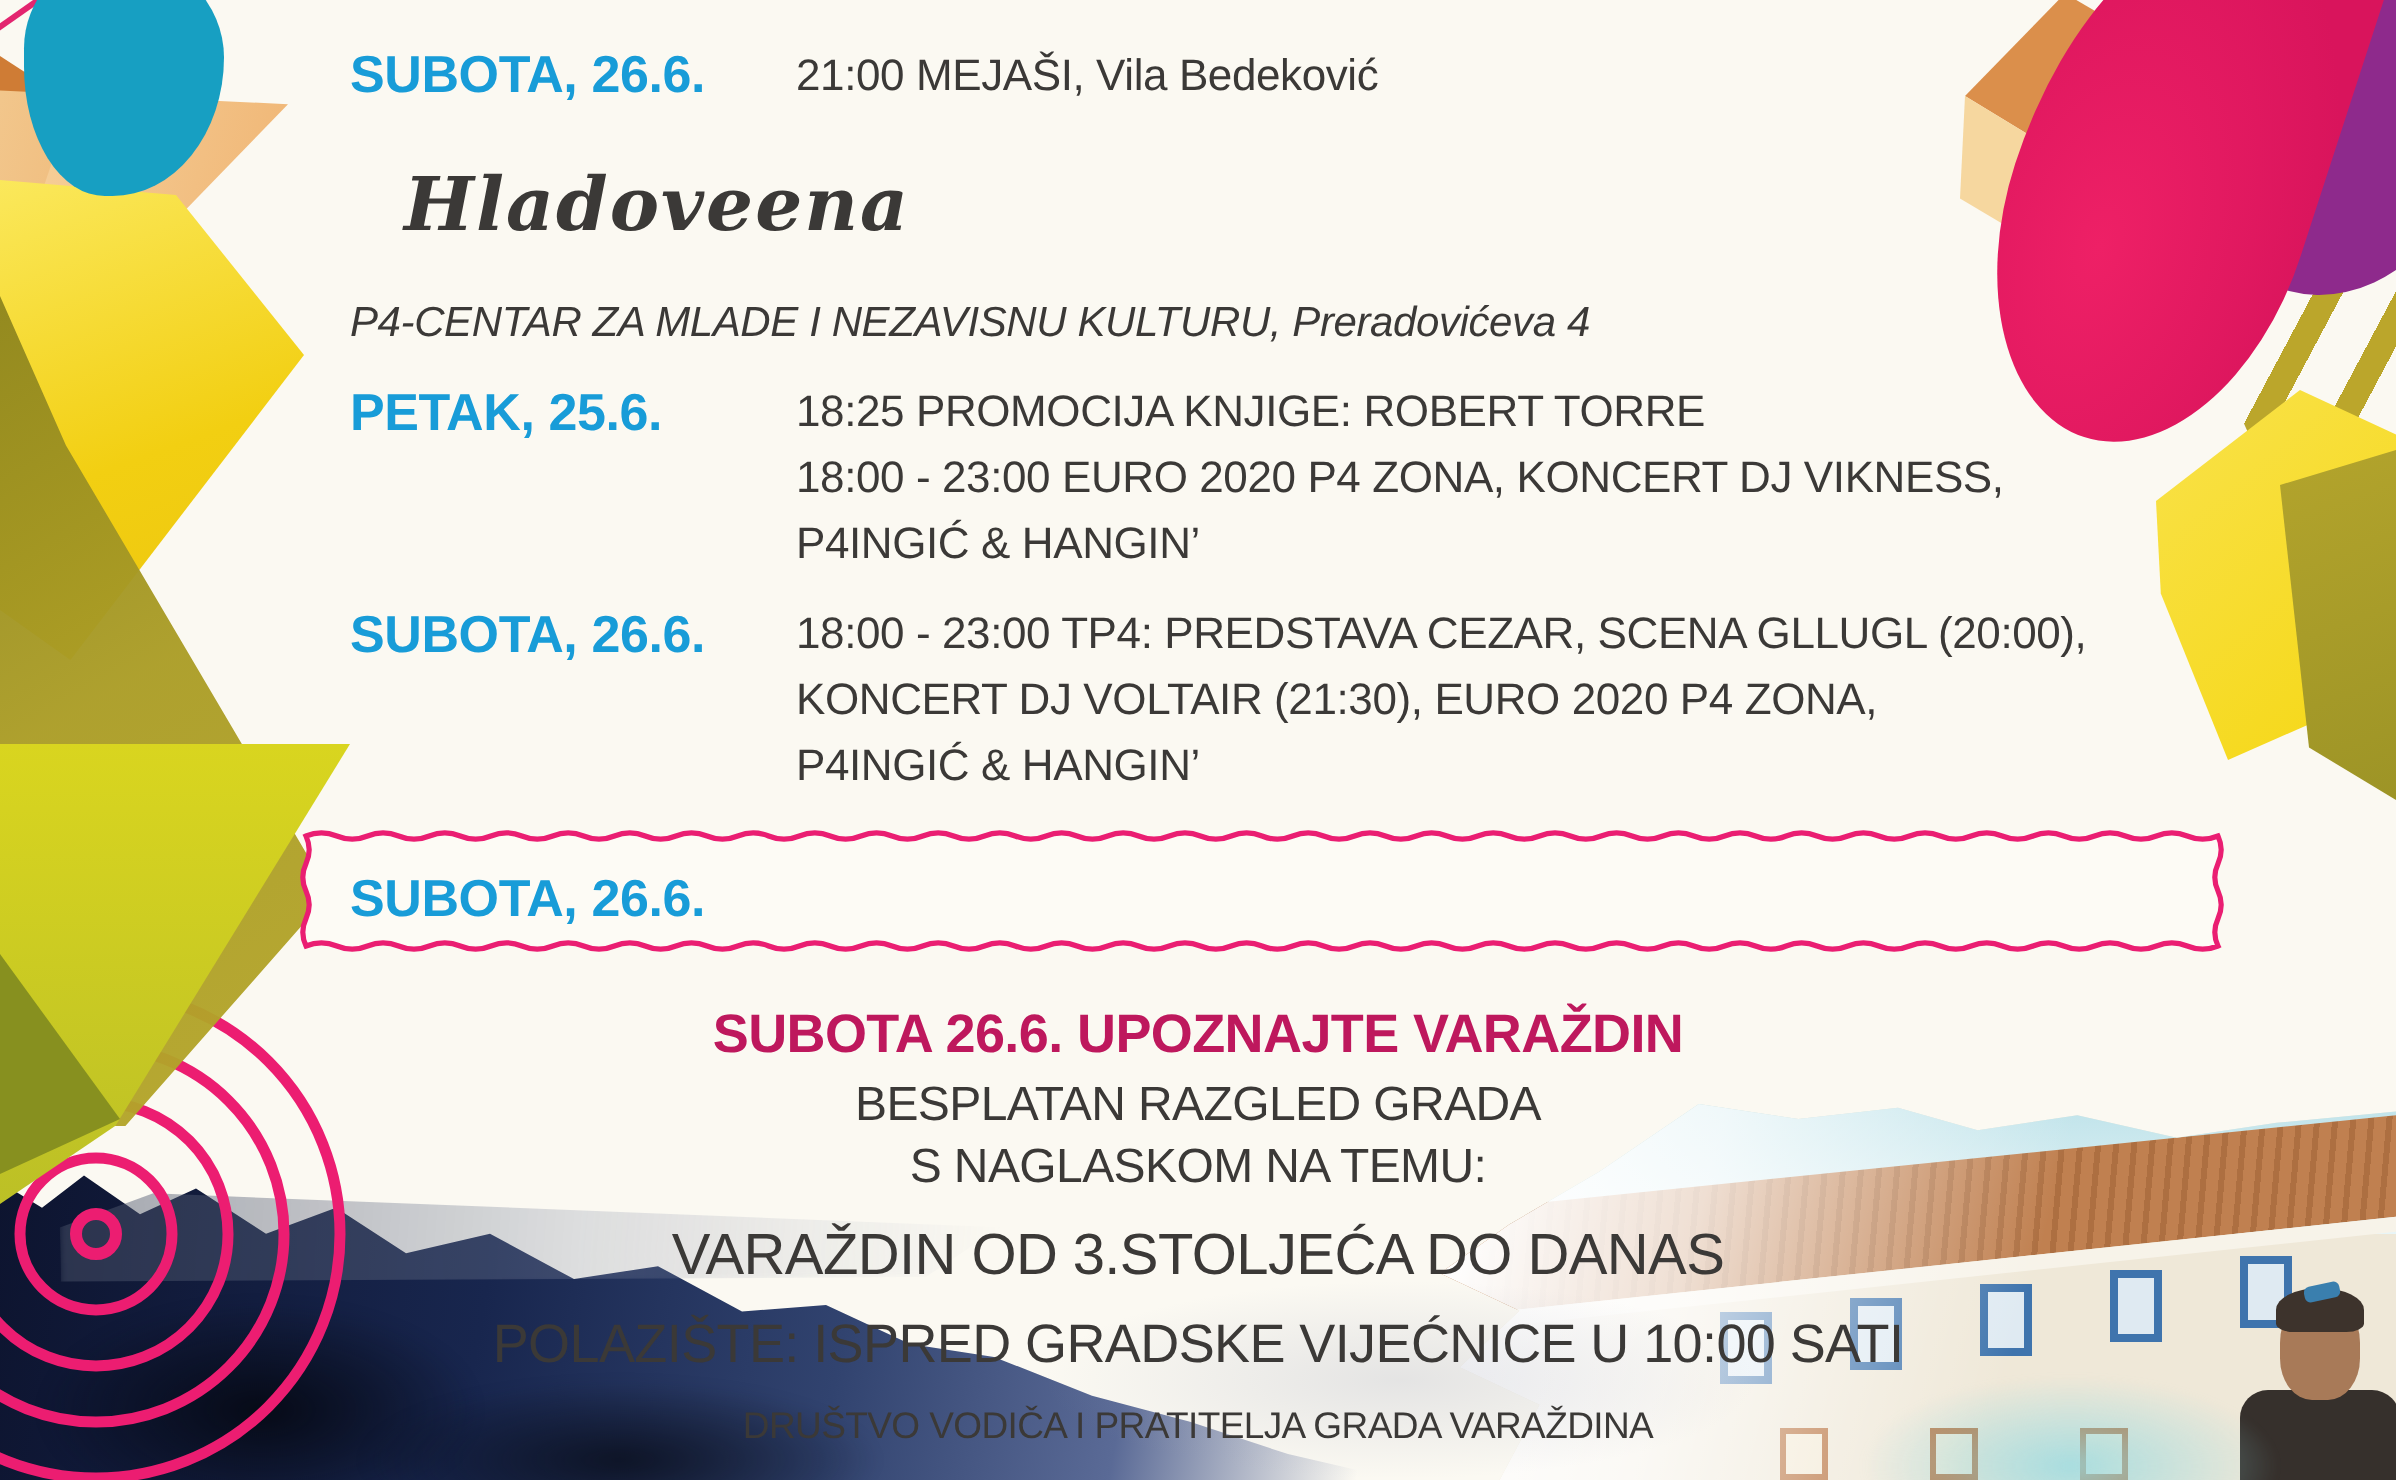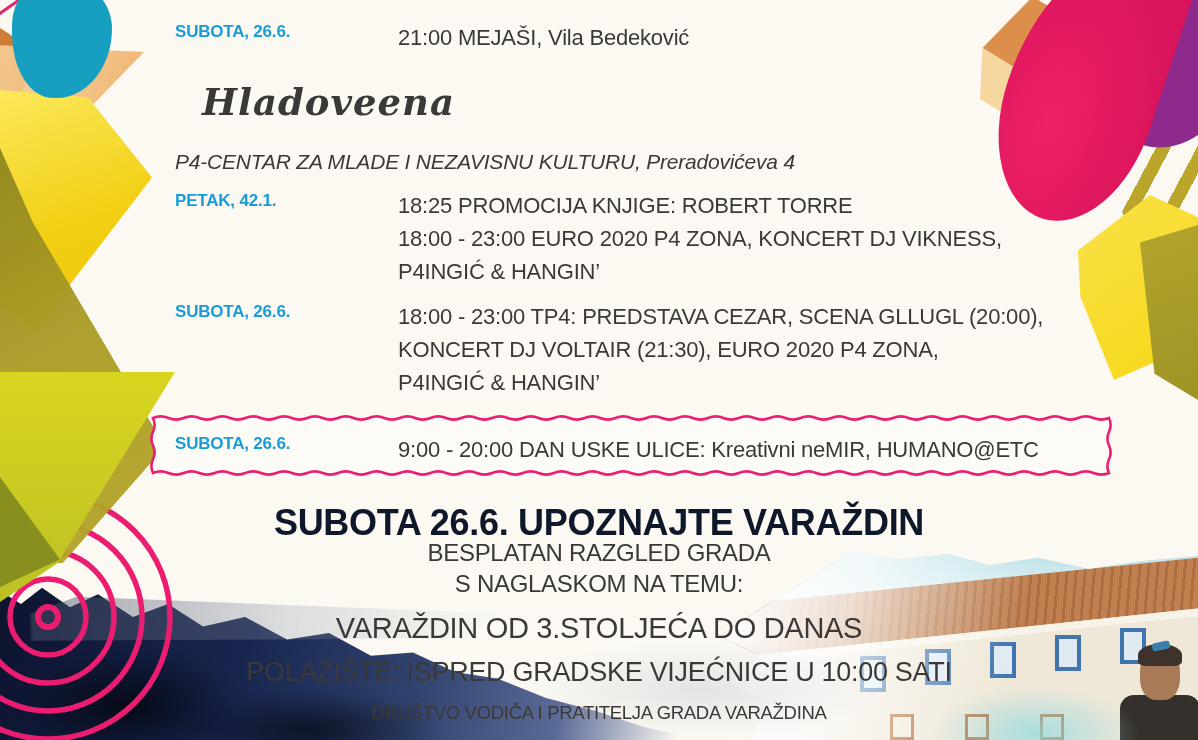--- a/index.html
+++ b/index.html
@@ -4,21 +4,21 @@
 <style>
   html,body{margin:0;padding:0;}
   body{
     width:1198px;height:740px;position:relative;overflow:hidden;
     background:#fbf9f2;
     font-family:"Liberation Sans",sans-serif;
     color:#3b3937;
   }
   .abs{position:absolute;}
   
-  .day{color:#189cd8;font-weight:700;font-size:17px;letter-spacing:-0.2px;white-space:nowrap;z-index:10;}
+  .day{color:#189cd8;font-weight:700;font-size:26px;letter-spacing:-0.2px;white-space:nowrap;z-index:10;}
   .evt{font-size:22px;line-height:33px;letter-spacing:-0.2px;white-space:nowrap;z-index:10;color:#3b3937;}
   .venue-name{font-family:"DejaVu Serif",serif;font-style:italic;font-weight:700;font-size:37px;letter-spacing:1px;z-index:10;}
   .venue-sub{font-style:italic;font-size:21px;letter-spacing:-0.2px;z-index:10;}
   .center-line{left:0;right:0;text-align:center;z-index:10;letter-spacing:-0.3px;}
   
   .wavybox{left:148px;top:413px;width:966px;height:65px;z-index:6;}
   .wavybox svg{position:absolute;left:0;top:0;}
   .wavybox .day{left:27px;top:21px;position:absolute;}
   .wavybox .evt{left:250px;top:20px;position:absolute;}
   
@@ -159,36 +159,35 @@
 </div>
 <div class="abs d-teal-glow"></div>
 <div class="abs d-fog"></div>
 
 <div class="abs day" style="left:175px;top:22px;">SUBOTA, 26.6.</div>
 <div class="abs evt" style="left:398px;top:21px;">21:00 MEJAŠI, Vila Bedeković</div>
 
 <div class="abs venue-name" style="left:172px;top:80px;margin-left:30px;">Hladoveena</div>
 <div class="abs venue-sub" style="left:175px;top:150px;">P4-CENTAR ZA MLADE I NEZAVISNU KULTURU, Preradovićeva 4</div>
 
-<div class="abs day" style="left:175px;top:191px;">PETAK, 42.1.</div>
+<div class="abs day" style="left:175px;top:191px;">PETAK, 25.6.</div>
 <div class="abs evt" style="left:398px;top:189px;">18:25 PROMOCIJA KNJIGE: ROBERT TORRE</div>
 <div class="abs evt" style="left:398px;top:222px;">18:00 - 23:00 EURO 2020 P4 ZONA, KONCERT DJ VIKNESS,</div>
 <div class="abs evt" style="left:398px;top:255px;">P4INGIĆ &amp; HANGIN’</div>
 
 <div class="abs day" style="left:175px;top:302px;">SUBOTA, 26.6.</div>
 <div class="abs evt" style="left:398px;top:300px;">18:00 - 23:00 TP4: PREDSTAVA CEZAR, SCENA GLLUGL (20:00),</div>
 <div class="abs evt" style="left:398px;top:333px;">KONCERT DJ VOLTAIR (21:30), EURO 2020 P4 ZONA,</div>
 <div class="abs evt" style="left:398px;top:366px;">P4INGIĆ &amp; HANGIN’</div>
 
 <div class="abs wavybox">
   <svg id="wavy-svg" width="966" height="65">
     <path id="wavy-path" fill="#fdfbf5" stroke="#ea1e72" stroke-width="2.6" d="M 5 5 Q 12.7 1.8 20.4 5.0 Q 28.1 8.2 35.8 5.0 Q 43.5 1.8 51.3 5.0 Q 59.0 8.2 66.7 5.0 Q 74.4 1.8 82.1 5.0 Q 89.8 8.2 97.5 5.0 Q 105.2 1.8 112.9 5.0 Q 120.6 8.2 128.4 5.0 Q 136.1 1.8 143.8 5.0 Q 151.5 8.2 159.2 5.0 Q 166.9 1.8 174.6 5.0 Q 182.3 8.2 190.0 5.0 Q 197.7 1.8 205.5 5.0 Q 213.2 8.2 220.9 5.0 Q 228.6 1.8 236.3 5.0 Q 244.0 8.2 251.7 5.0 Q 259.4 1.8 267.1 5.0 Q 274.8 8.2 282.5 5.0 Q 290.3 1.8 298.0 5.0 Q 305.7 8.2 313.4 5.0 Q 321.1 1.8 328.8 5.0 Q 336.5 8.2 344.2 5.0 Q 351.9 1.8 359.6 5.0 Q 367.4 8.2 375.1 5.0 Q 382.8 1.8 390.5 5.0 Q 398.2 8.2 405.9 5.0 Q 413.6 1.8 421.3 5.0 Q 429.0 8.2 436.7 5.0 Q 444.5 1.8 452.2 5.0 Q 459.9 8.2 467.6 5.0 Q 475.3 1.8 483.0 5.0 Q 490.7 8.2 498.4 5.0 Q 506.1 1.8 513.8 5.0 Q 521.5 8.2 529.3 5.0 Q 537.0 1.8 544.7 5.0 Q 552.4 8.2 560.1 5.0 Q 567.8 1.8 575.5 5.0 Q 583.2 8.2 590.9 5.0 Q 598.6 1.8 606.4 5.0 Q 614.1 8.2 621.8 5.0 Q 629.5 1.8 637.2 5.0 Q 644.9 8.2 652.6 5.0 Q 660.3 1.8 668.0 5.0 Q 675.7 8.2 683.5 5.0 Q 691.2 1.8 698.9 5.0 Q 706.6 8.2 714.3 5.0 Q 722.0 1.8 729.7 5.0 Q 737.4 8.2 745.1 5.0 Q 752.8 1.8 760.5 5.0 Q 768.3 8.2 776.0 5.0 Q 783.7 1.8 791.4 5.0 Q 799.1 8.2 806.8 5.0 Q 814.5 1.8 822.2 5.0 Q 829.9 8.2 837.6 5.0 Q 845.4 1.8 853.1 5.0 Q 860.8 8.2 868.5 5.0 Q 876.2 1.8 883.9 5.0 Q 891.6 8.2 899.3 5.0 Q 907.0 1.8 914.7 5.0 Q 922.5 8.2 930.2 5.0 Q 937.9 1.8 945.6 5.0 Q 953.3 8.2 961.0 5.0 Q 964.2 11.9 961.0 18.8 Q 957.8 25.6 961.0 32.5 Q 964.2 39.4 961.0 46.3 Q 957.8 53.1 961.0 60.0 Q 953.3 63.2 945.6 60.0 Q 937.9 56.8 930.2 60.0 Q 922.5 63.2 914.7 60.0 Q 907.0 56.8 899.3 60.0 Q 891.6 63.2 883.9 60.0 Q 876.2 56.8 868.5 60.0 Q 860.8 63.2 853.1 60.0 Q 845.4 56.8 837.6 60.0 Q 829.9 63.2 822.2 60.0 Q 814.5 56.8 806.8 60.0 Q 799.1 63.2 791.4 60.0 Q 783.7 56.8 776.0 60.0 Q 768.3 63.2 760.5 60.0 Q 752.8 56.8 745.1 60.0 Q 737.4 63.2 729.7 60.0 Q 722.0 56.8 714.3 60.0 Q 706.6 63.2 698.9 60.0 Q 691.2 56.8 683.5 60.0 Q 675.7 63.2 668.0 60.0 Q 660.3 56.8 652.6 60.0 Q 644.9 63.2 637.2 60.0 Q 629.5 56.8 621.8 60.0 Q 614.1 63.2 606.4 60.0 Q 598.6 56.8 590.9 60.0 Q 583.2 63.2 575.5 60.0 Q 567.8 56.8 560.1 60.0 Q 552.4 63.2 544.7 60.0 Q 537.0 56.8 529.3 60.0 Q 521.5 63.2 513.8 60.0 Q 506.1 56.8 498.4 60.0 Q 490.7 63.2 483.0 60.0 Q 475.3 56.8 467.6 60.0 Q 459.9 63.2 452.2 60.0 Q 444.5 56.8 436.7 60.0 Q 429.0 63.2 421.3 60.0 Q 413.6 56.8 405.9 60.0 Q 398.2 63.2 390.5 60.0 Q 382.8 56.8 375.1 60.0 Q 367.4 63.2 359.6 60.0 Q 351.9 56.8 344.2 60.0 Q 336.5 63.2 328.8 60.0 Q 321.1 56.8 313.4 60.0 Q 305.7 63.2 298.0 60.0 Q 290.3 56.8 282.5 60.0 Q 274.8 63.2 267.1 60.0 Q 259.4 56.8 251.7 60.0 Q 244.0 63.2 236.3 60.0 Q 228.6 56.8 220.9 60.0 Q 213.2 63.2 205.5 60.0 Q 197.7 56.8 190.0 60.0 Q 182.3 63.2 174.6 60.0 Q 166.9 56.8 159.2 60.0 Q 151.5 63.2 143.8 60.0 Q 136.1 56.8 128.4 60.0 Q 120.6 63.2 112.9 60.0 Q 105.2 56.8 97.5 60.0 Q 89.8 63.2 82.1 60.0 Q 74.4 56.8 66.7 60.0 Q 59.0 63.2 51.3 60.0 Q 43.5 56.8 35.8 60.0 Q 28.1 63.2 20.4 60.0 Q 12.7 56.8 5.0 60.0 Q 1.8 53.1 5.0 46.3 Q 8.2 39.4 5.0 32.5 Q 1.8 25.6 5.0 18.8 Q 8.2 11.9 5.0 5.0 Z"></path>
   </svg>
   <div class="day">SUBOTA, 26.6.</div>
-  <div class="evt">9:00 - 20:00 DAN USKE ULICE: Kreativni neMIR, HUMANO@ETC</div>
 </div>
 
-<div class="abs center-line" style="top:502px;font-size:36px;font-weight:700;color:#0f172a;">SUBOTA 26.6. UPOZNAJTE VARAŽDIN</div>
+<div class="abs center-line" style="top:502px;font-size:27px;font-weight:700;color:#be185d;">SUBOTA 26.6. UPOZNAJTE VARAŽDIN</div>
 <div class="abs center-line" style="top:539px;font-size:24px;">BESPLATAN RAZGLED GRADA</div>
 <div class="abs center-line" style="top:570px;font-size:24px;">S NAGLASKOM NA TEMU:</div>
 <div class="abs center-line" style="top:612px;font-size:29px;">VARAŽDIN OD 3.STOLJEĆA DO DANAS</div>
 <div class="abs center-line" style="top:657px;font-size:27px;">POLAZIŠTE: ISPRED GRADSKE VIJEĆNICE U 10:00 SATI</div>
 <div class="abs center-line" style="top:702px;font-size:18.5px;font-weight:400;">DRUŠTVO VODIČA I PRATITELJA GRADA VARAŽDINA</div>
 
 </body></html>

